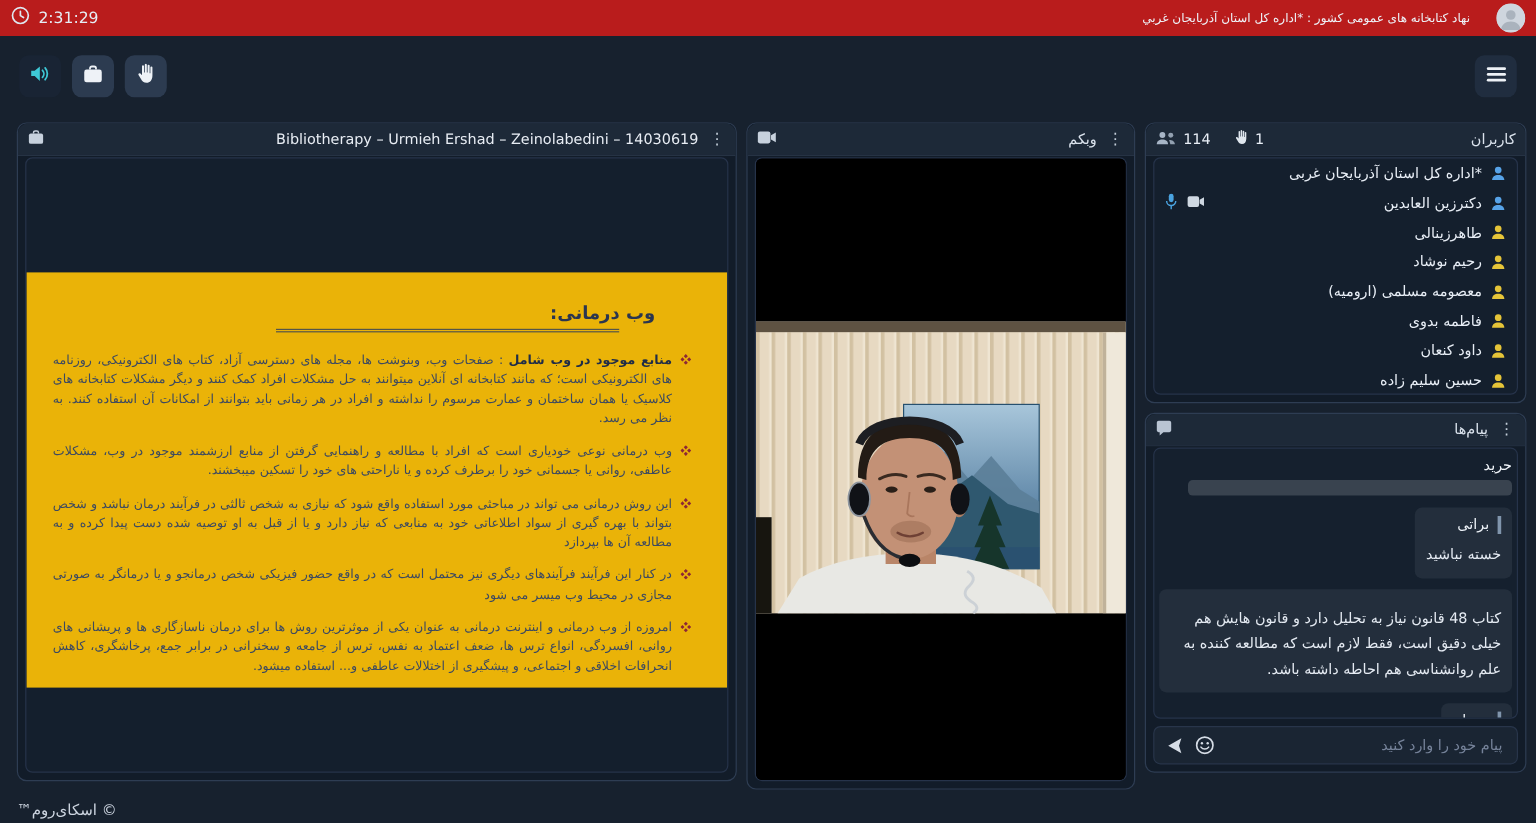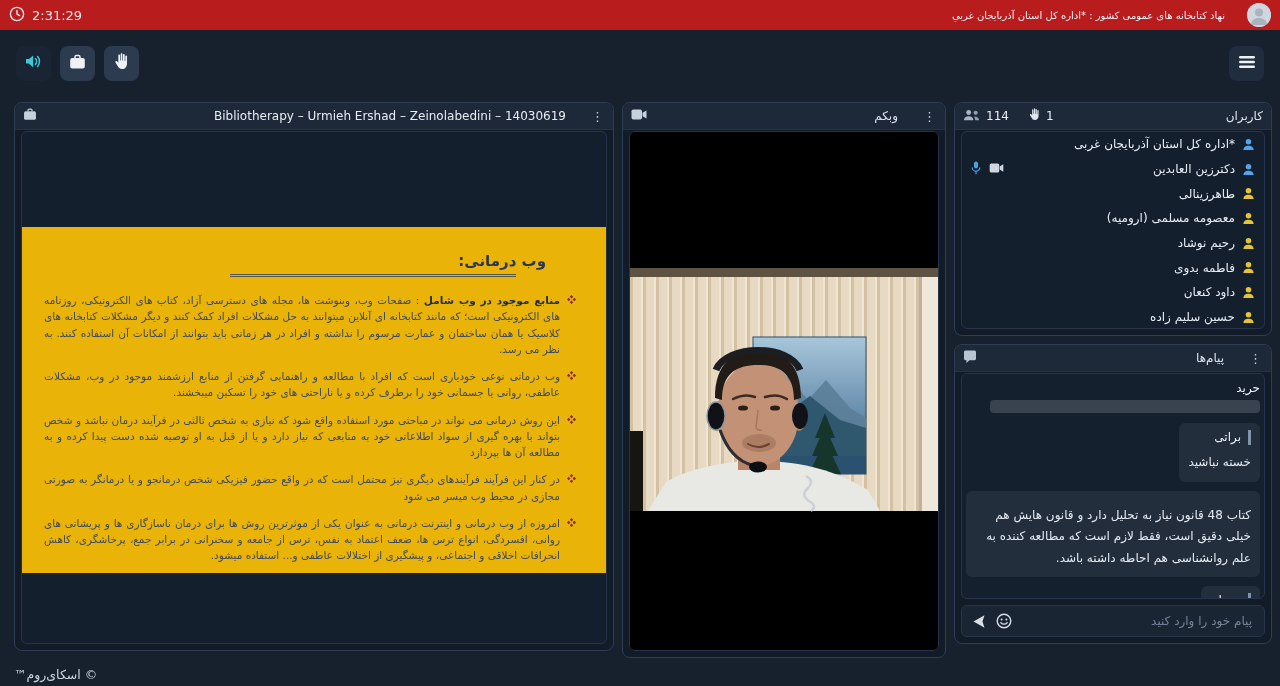--- a/index.html
+++ b/index.html
@@ -15,21 +15,21 @@
   .avatar { width:24px; height:24px; border-radius:50%; background:#cfd6de; display:flex; align-items:flex-end; justify-content:center; overflow:hidden; }
 
   
   .toolbar { position:absolute; top:46px; left:16px; right:16px; display:flex; gap:9px; align-items:center; }
   .tbtn { width:35px; height:35px; border-radius:8px; background:#2c3b50; display:flex; align-items:center; justify-content:center; cursor:pointer; }
   .tbtn.speaker { background:#192434; }
   .tbtn.menu { margin-left:auto; background:#202d3f; }
 
   
   .panel { position:absolute; background:#121c29; border:1px solid #2e3d53; border-radius:8px; }
-  .panel-header { height:27px; display:flex; align-items:center; gap:24px; padding:0 8px;
+  .panel-header { height:27px; display:flex; align-items:center; gap:8px; padding:0 8px;
                   background:#1d2938; border-bottom:1px solid #263344; border-radius:8px 8px 0 0;
                   color:#dbe3ed; font-size:12px; }
   .ph-title { margin-left:auto; direction:rtl; }
   .dots { color:#c3ced9; font-size:13px; line-height:1; cursor:pointer; padding:0 1px; }
   .pod-body { position:absolute; top:28px; left:6px; right:6px; bottom:6px; background:#141f2d;
               border:1px solid #26334a; border-radius:6px; overflow:hidden; }
 
   
   .doc-panel { left:14px; top:102px; width:600px; height:549px; }
   .doc-title { margin-left:auto; font-size:12px; color:#e8edf4; }
@@ -333,32 +333,32 @@
 
         </div>
 
         <div class="user-row">
           <span class="u-icon attendee">
             <svg width="13" height="13" viewBox="0 0 14 14" fill="currentColor">
               <circle cx="7" cy="4" r="3"></circle>
               <path d="M1.5 13c0-3 2.5-4.6 5.5-4.6s5.5 1.6 5.5 4.6z"></path>
             </svg>
           </span>
+          <span class="u-name">رحیم نوشاد</span>
+
+        </div>
+
+        <div class="user-row">
+          <span class="u-icon attendee">
+            <svg width="13" height="13" viewBox="0 0 14 14" fill="currentColor">
+              <circle cx="7" cy="4" r="3"></circle>
+              <path d="M1.5 13c0-3 2.5-4.6 5.5-4.6s5.5 1.6 5.5 4.6z"></path>
+            </svg>
+          </span>
           <span class="u-name">معصومه مسلمی (ارومیه)</span>
-
-        </div>
-
-        <div class="user-row">
-          <span class="u-icon attendee">
-            <svg width="13" height="13" viewBox="0 0 14 14" fill="currentColor">
-              <circle cx="7" cy="4" r="3"></circle>
-              <path d="M1.5 13c0-3 2.5-4.6 5.5-4.6s5.5 1.6 5.5 4.6z"></path>
-            </svg>
-          </span>
-          <span class="u-name">رحیم نوشاد</span>
 
         </div>
 
         <div class="user-row">
           <span class="u-icon attendee">
             <svg width="13" height="13" viewBox="0 0 14 14" fill="currentColor">
               <circle cx="7" cy="4" r="3"></circle>
               <path d="M1.5 13c0-3 2.5-4.6 5.5-4.6s5.5 1.6 5.5 4.6z"></path>
             </svg>
           </span>

